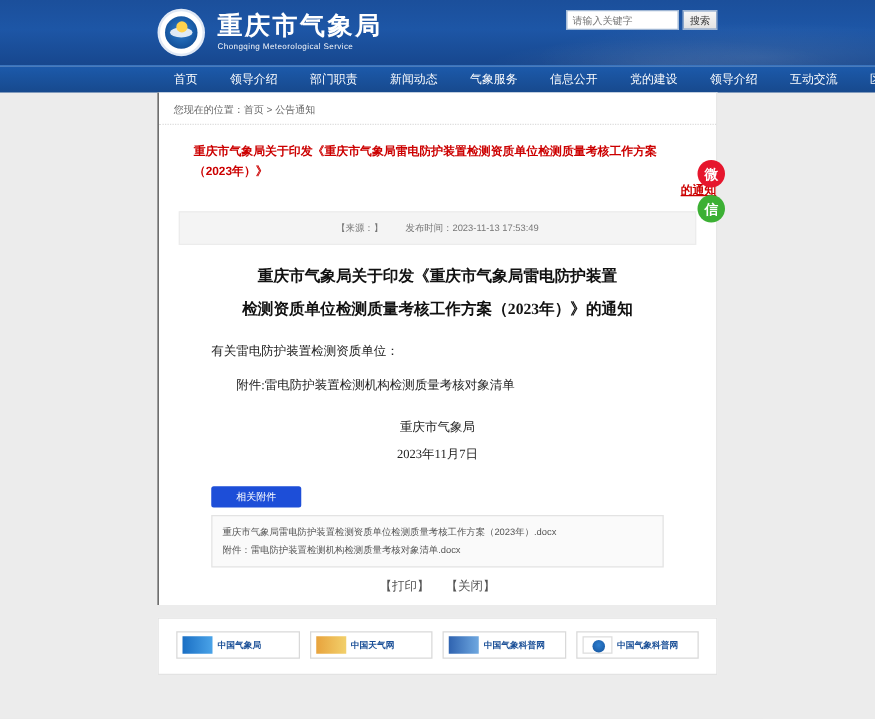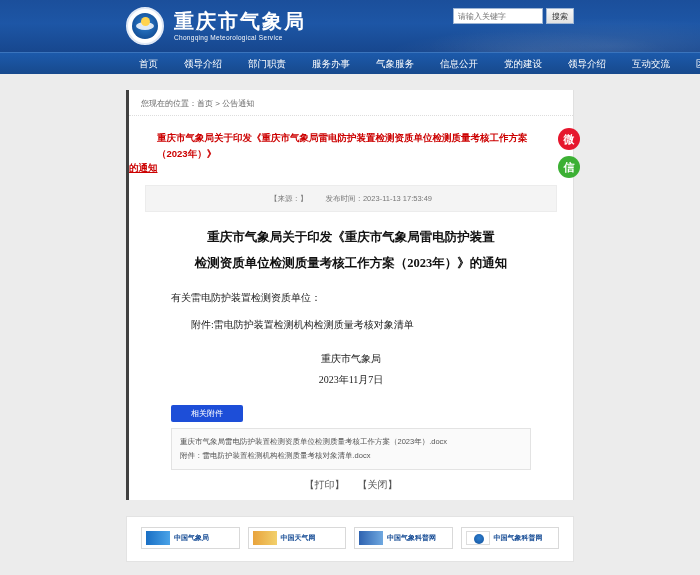--- a/index.html
+++ b/index.html
@@ -75,37 +75,37 @@
     display:flex; align-items:center;
     padding-left:126px;
   }
   .nav-item {
     color:#fff; font-size:9.5px; padding:0 13px; line-height:22px;
     cursor:pointer; white-space:nowrap;
   }
 
   
   .content-shell {
-    width:448px; margin:16px auto; background:#fff;
-    border-left:3px solid #404040; border-right:1px solid #e0e0e0;
+    width:448px; margin:0 auto; background:#fff;
+    border-left:1px solid #404040; border-right:1px solid #e0e0e0;
     padding:0 0 8px 0;
     min-height:360px;
   }
   .crumb {
     font-size:8px; color:#666; padding:8px 12px 6px 12px;
     border-bottom:1px dotted #ddd;
   }
   .crumb a { color:#666; text-decoration:none; }
 
   .doc-title {
     color:#c00; font-weight:bold; font-size:9.5px;
     line-height:1.7; padding:14px 28px 0 28px;
   }
   .doc-subtitle {
-    text-align:left; color:#c00; font-weight:bold; font-size:9.5px;
+    text-align:right; color:#c00; font-weight:bold; font-size:9.5px;
     padding-bottom:10px;
     text-decoration:underline;
   }
   .meta-bar {
     margin:0 16px; background:#f4f4f4; border:1px solid #ececec;
     height:27px; display:flex; align-items:center; justify-content:center;
     gap:18px; font-size:7.5px; color:#777;
   }
 
   .body-wrap { padding:14px 42px 0 42px; }
@@ -190,21 +190,21 @@
     <div class="search-box">
       <input placeholder="请输入关键字" style="">
       <div class="btn">搜索</div>
     </div>
   </div>
 
   <div class="nav">
     <div class="nav-item">首页</div>
     <div class="nav-item">领导介绍</div>
     <div class="nav-item">部门职责</div>
-    <div class="nav-item">服务办事</div>
+    <div class="nav-item">新闻动态</div>
     <div class="nav-item">气象服务</div>
     <div class="nav-item">信息公开</div>
     <div class="nav-item">党的建设</div>
     <div class="nav-item">领导介绍</div>
     <div class="nav-item">互动交流</div>
     <div class="nav-item">区县气象</div>
   </div>
 
   <div class="share">
     <div class="ico weibo">微</div>

